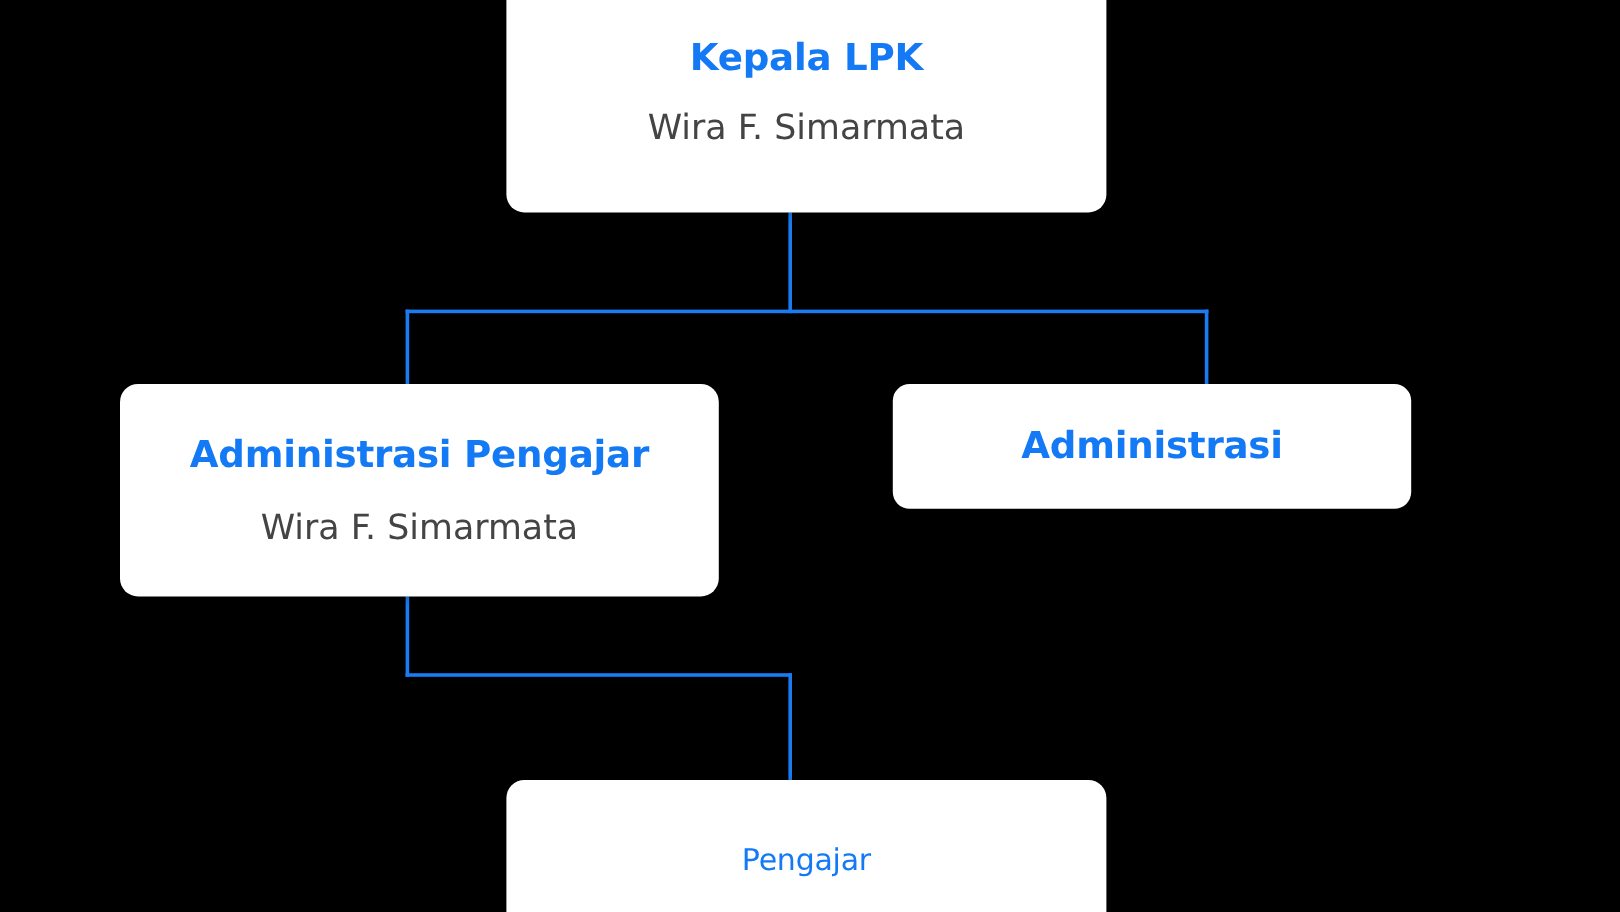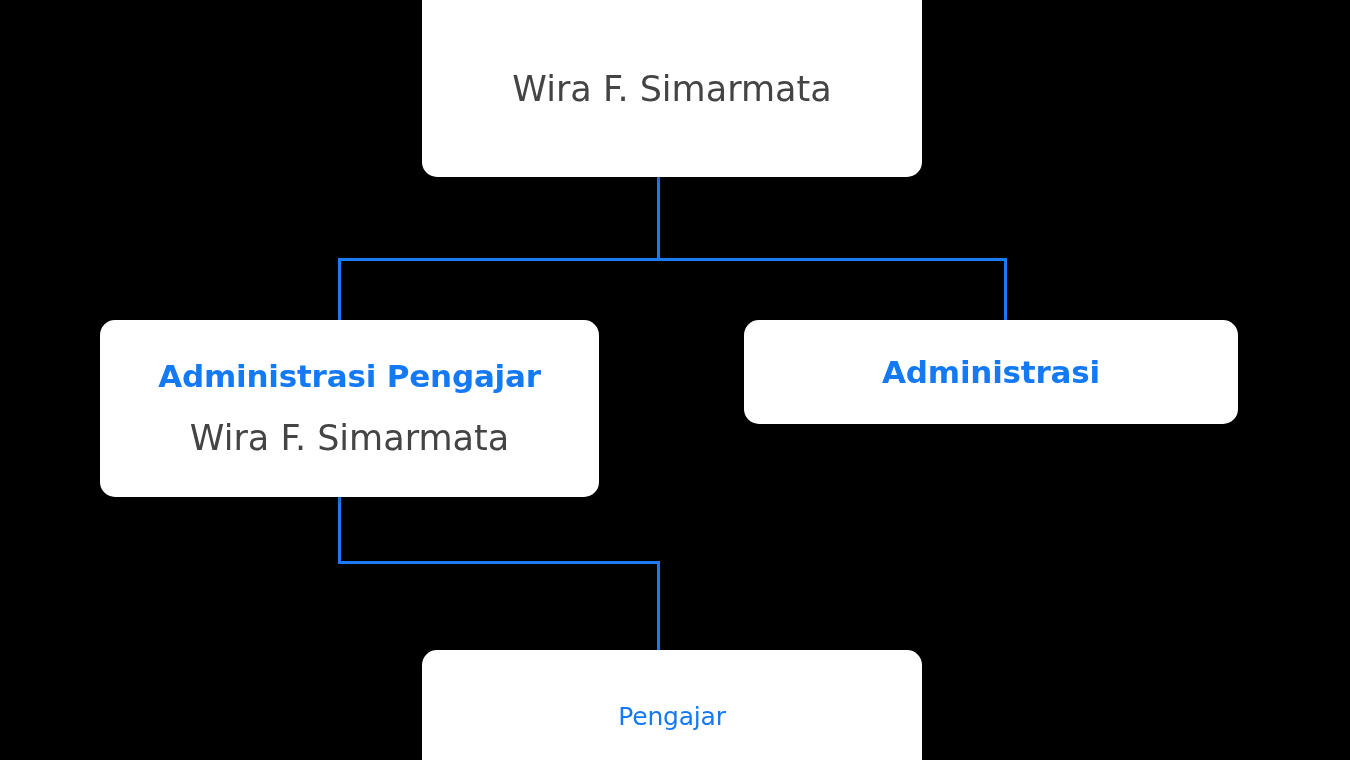--- a/index.html
+++ b/index.html
@@ -48,21 +48,21 @@
     color: #1479f5;
     font-weight: bold;
     font-size: 31px;
     line-height: 1.05;
     letter-spacing: -0.2px;
     white-space: nowrap;
   }
   .node-subtitle {
     color: #444444;
     font-weight: normal;
-    font-size: 35px;
+    font-size: 29px;
     line-height: 1.05;
     margin-top: 28px;
     white-space: nowrap;
   }
 
   
   .node.compact .node-title { font-size: 31px; }
   .node.small .node-title {
     font-size: 25px;
     font-weight: normal;
@@ -80,22 +80,23 @@
   #node-koordinator-pengajar {
     left: 100px;
     top: 320px;
     width: 499px;
     height: 177px;
   }
 
   #node-administrasi {
     left: 744px;
     top: 320px;
-    width: 494px;
+    width: 432px;
     height: 104px;
+    border-radius: 14px;
   }
 
   #node-pengajar {
     left: 422px;
     top: 650px;
     width: 500px;
     height: 134px;
   }
 
   
@@ -116,20 +117,21 @@
   <div class="conn v" id="conn-root-stem"></div>
   <div class="conn h" id="conn-row1-bar"></div>
   <div class="conn v" id="conn-drop-left"></div>
   <div class="conn v" id="conn-drop-right"></div>
 
   <div class="conn v" id="conn-koord-stem"></div>
   <div class="conn h" id="conn-row2-bar"></div>
   <div class="conn v" id="conn-drop-bottom"></div>
 
   <div class="node" id="node-kepala-lpk">
+    <div class="node-title">Kepala LPK</div>
     <div class="node-subtitle">Wira F. Simarmata</div>
   </div>
 
   <div class="node" id="node-koordinator-pengajar">
     <div class="node-title">Administrasi Pengajar</div>
     <div class="node-subtitle">Wira F. Simarmata</div>
   </div>
 
   <div class="node compact" id="node-administrasi">
     <div class="node-title">Administrasi</div>

